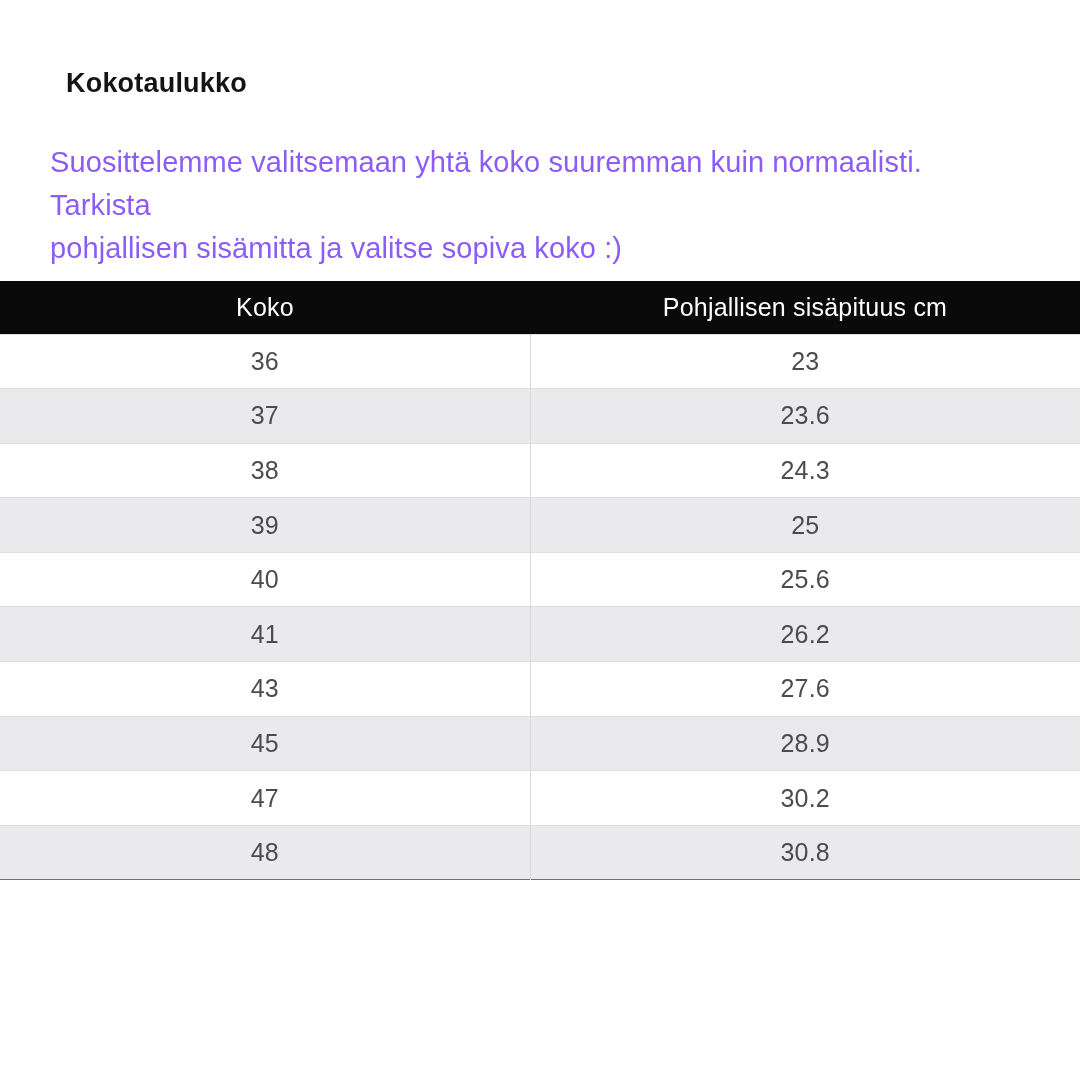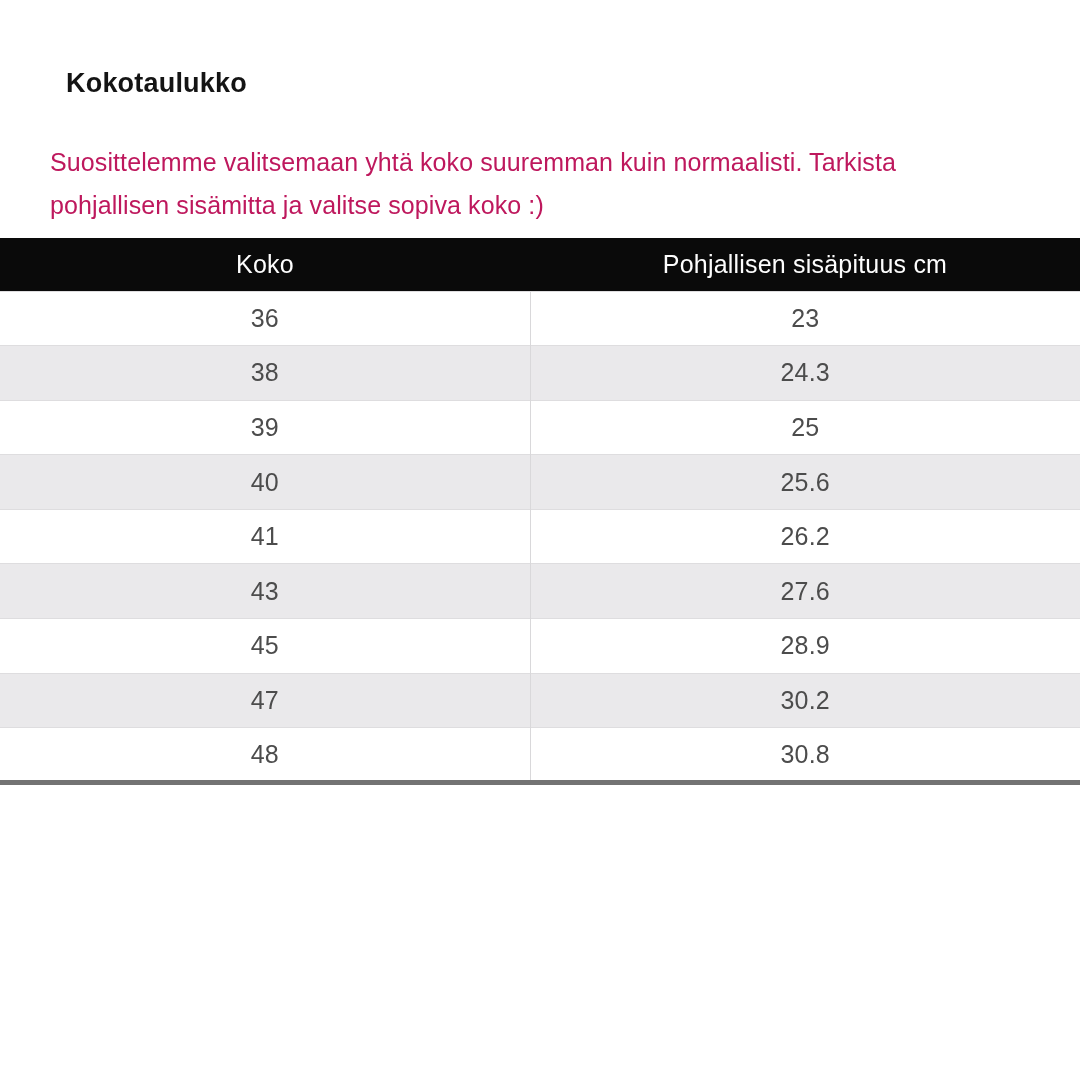--- a/index.html
+++ b/index.html
@@ -20,33 +20,33 @@
   .page-title {
     margin: 16px;
     font-size: 27px;
     line-height: 31px;
     font-weight: 700;
     color: #141414;
     letter-spacing: 0.2px;
   }
   .size-advice {
     margin: 42px 0 0 0;
-    font-size: 25px;
+    font-size: 29px;
     line-height: 43px;
     font-weight: 400;
-    color: #be185d;
+    color: #8b5cf6;
     letter-spacing: 0.1px;
   }
   .size-advice span { display: block; }
   .size-table {
     width: 1080px;
     margin-top: 11px;
     border-collapse: collapse;
     table-layout: fixed;
-    border-bottom: 5px solid #737373;
+    border-bottom: 1px solid #737373;
   }
   .size-table thead th {
     background: #0a0a0a;
     color: #fdfdfd;
     font-weight: 400;
     font-size: 25px;
     height: 53px;
     text-align: center;
     vertical-align: middle;
     padding: 0;
@@ -86,20 +86,24 @@
       <th>Koko</th>
       <th>Pohjallisen sisäpituus cm</th>
     </tr>
   </thead>
   <tbody>
   <tr>
     <td>36</td>
     <td>23</td>
   </tr>
 
+  <tr>
+    <td>37</td>
+    <td>23.6</td>
+  </tr>
 
   <tr>
     <td>38</td>
     <td>24.3</td>
   </tr>
 
   <tr>
     <td>39</td>
     <td>25</td>
   </tr>

